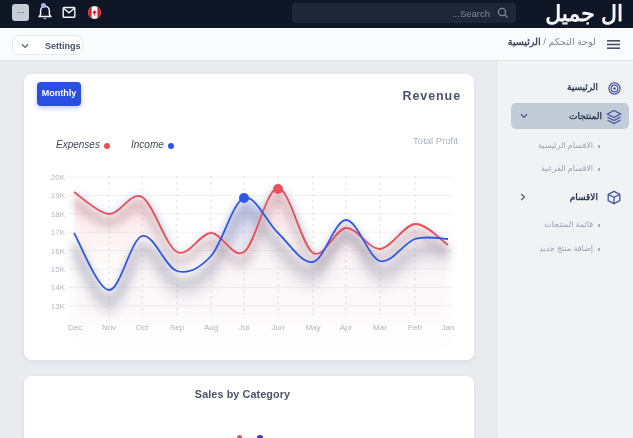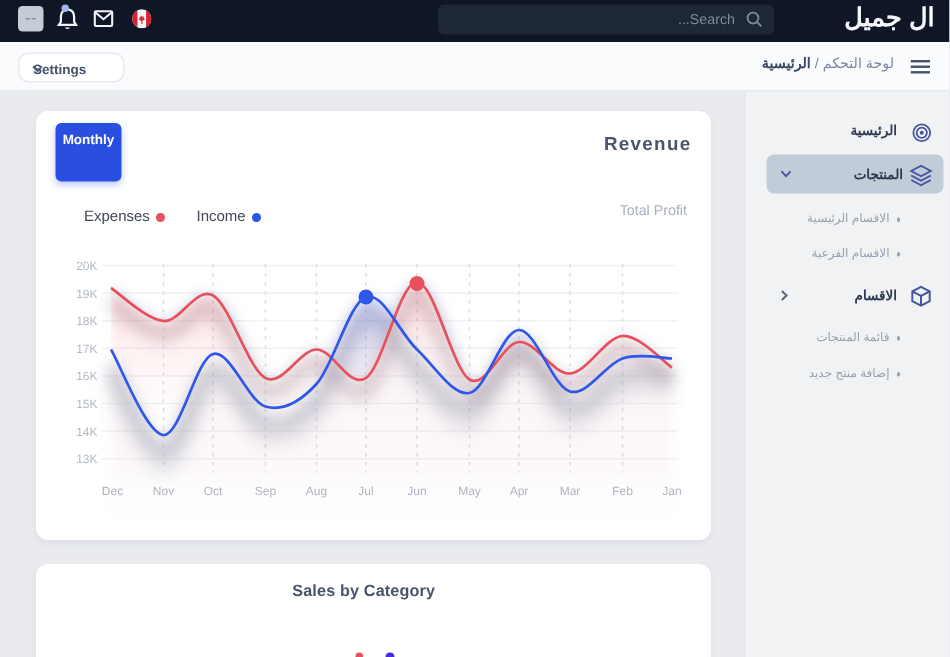--- a/index.html
+++ b/index.html
@@ -6,48 +6,48 @@
   html,body { width:633px; height:438px; overflow:hidden; }
   body { font-family:"Liberation Sans", sans-serif; background:#e9ebef; position:relative; }
   .abs { position:absolute; }
 
   
   #topbar { left:0; top:0; width:633px; height:28px; background:#0f1726; }
   #toggle { left:12px; top:4px; width:17px; height:17px; background:#c6ccd6; border-radius:3px; }
   #toggle .d { position:absolute; top:7.9px; width:3px; height:1.2px; background:#848ea2; border-radius:1px; }
   #searchbox { left:292px; top:3px; width:224px; height:20px; background:#1d2736; border-radius:4px; }
   #searchtxt { position:absolute; right:26px; top:5px; font-size:9.5px; color:#7d889c; }
-  #logo { right:10px; top:1px; font-size:17px; font-weight:bold; color:#f6f7fa; direction:rtl; }
+  #logo { right:10px; top:1px; font-size:22px; font-weight:bold; color:#f6f7fa; direction:rtl; }
 
   
   #hdr { left:0; top:28px; width:633px; height:33px; background:#fafbfc; border-bottom:1px solid #e3e6ea; }
   #settings { left:12px; top:7px; width:71px; height:20px; background:#fff; border:1px solid #e6e9ee; border-radius:7px; }
-  #settings span { position:absolute; left:9px; top:5px; font-size:9px; font-weight:bold; color:#45506b; }
+  #settings span { position:absolute; left:32px; top:5px; font-size:9px; font-weight:bold; color:#45506b; }
   #crumb { right:37px; top:8px; font-size:9.5px; direction:rtl; color:#8a93a8; }
   #crumb b { color:#3b475e; }
 
   
   #sidebar { right:0; top:61px; width:137px; height:377px; background:#f1f2f4; border-left:1px solid #e5e7ea; }
   .mi { position:absolute; right:0; width:137px; font-size:9px; font-weight:bold; color:#2f3b52; direction:rtl; }
   .si { position:absolute; right:0; width:137px; font-size:8px; color:#98a1b1; direction:rtl; }
   .mtext { position:absolute; right:35px; top:0; }
   .stext { position:absolute; right:40px; top:0; }
   .dot { position:absolute; right:33px; top:4px; width:2.5px; height:2.5px; border-radius:50%; background:#9aa2b1; }
   #activeitem { right:4px; top:42px; width:118px; height:26px; background:#c2cbd8; border-radius:5px; }
 
   
   .card { background:#fff; border-radius:8px; box-shadow:0 2px 5px rgba(40,50,70,0.06); }
   #card1 { left:24px; top:74px; width:450px; height:286px; }
   #card2 { left:24px; top:376px; width:450px; height:120px; }
-  #monthly { left:37px; top:82px; width:44px; height:39px; background:#2a4ee0; border-radius:4px; box-shadow:0 2px 5px rgba(42,78,224,0.3); color:#fff; font-size:9px; font-weight:bold; text-align:center; line-height:22px; }
+  #monthly { left:37px; top:82px; width:44px; height:24px; background:#2a4ee0; border-radius:4px; box-shadow:0 2px 5px rgba(42,78,224,0.3); color:#fff; font-size:9px; font-weight:bold; text-align:center; line-height:22px; }
   .rv-block { position:absolute; left:24px; top:74px; width:450px; text-align:right; }
   #rev-t { position:absolute; right:13px; top:15px; font-size:12.5px; font-weight:bold; letter-spacing:0.9px; color:#4a5568; }
   #rev-v { position:absolute; right:13px; top:37px; font-size:18.5px; color:#1d2633; }
   #rev-p { position:absolute; right:16px; top:61px; font-size:9.5px; color:#a9b0bc; }
-  .legend { position:absolute; top:139px; font-size:10px; color:#3f4756; }
+  .legend { position:absolute; top:139px; font-size:10px; color:#3f4756;font-style:italic; }
   .ldot { display:inline-block; width:6px; height:6px; border-radius:50%; margin-left:1px; vertical-align:-0.5px; }
 
   #salestitle { left:24px; top:388px; width:450px; text-align:center; font-size:10.8px; font-weight:bold; letter-spacing:0.1px; color:#4a5568; padding-right:13px; }
   .sdot { position:absolute; width:5.5px; height:5.5px; border-radius:50%; }
 </style>
 </head>
 <body>
 
 <div class="abs" id="topbar">
   <div class="abs" id="toggle">

